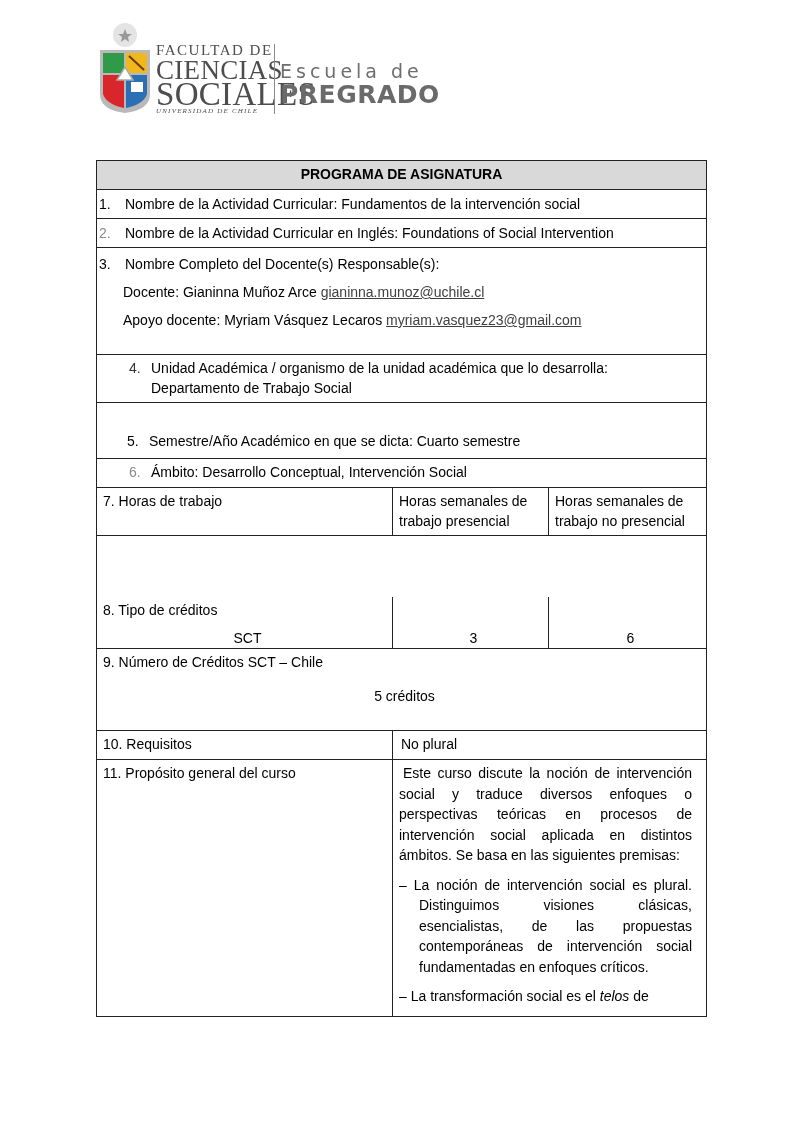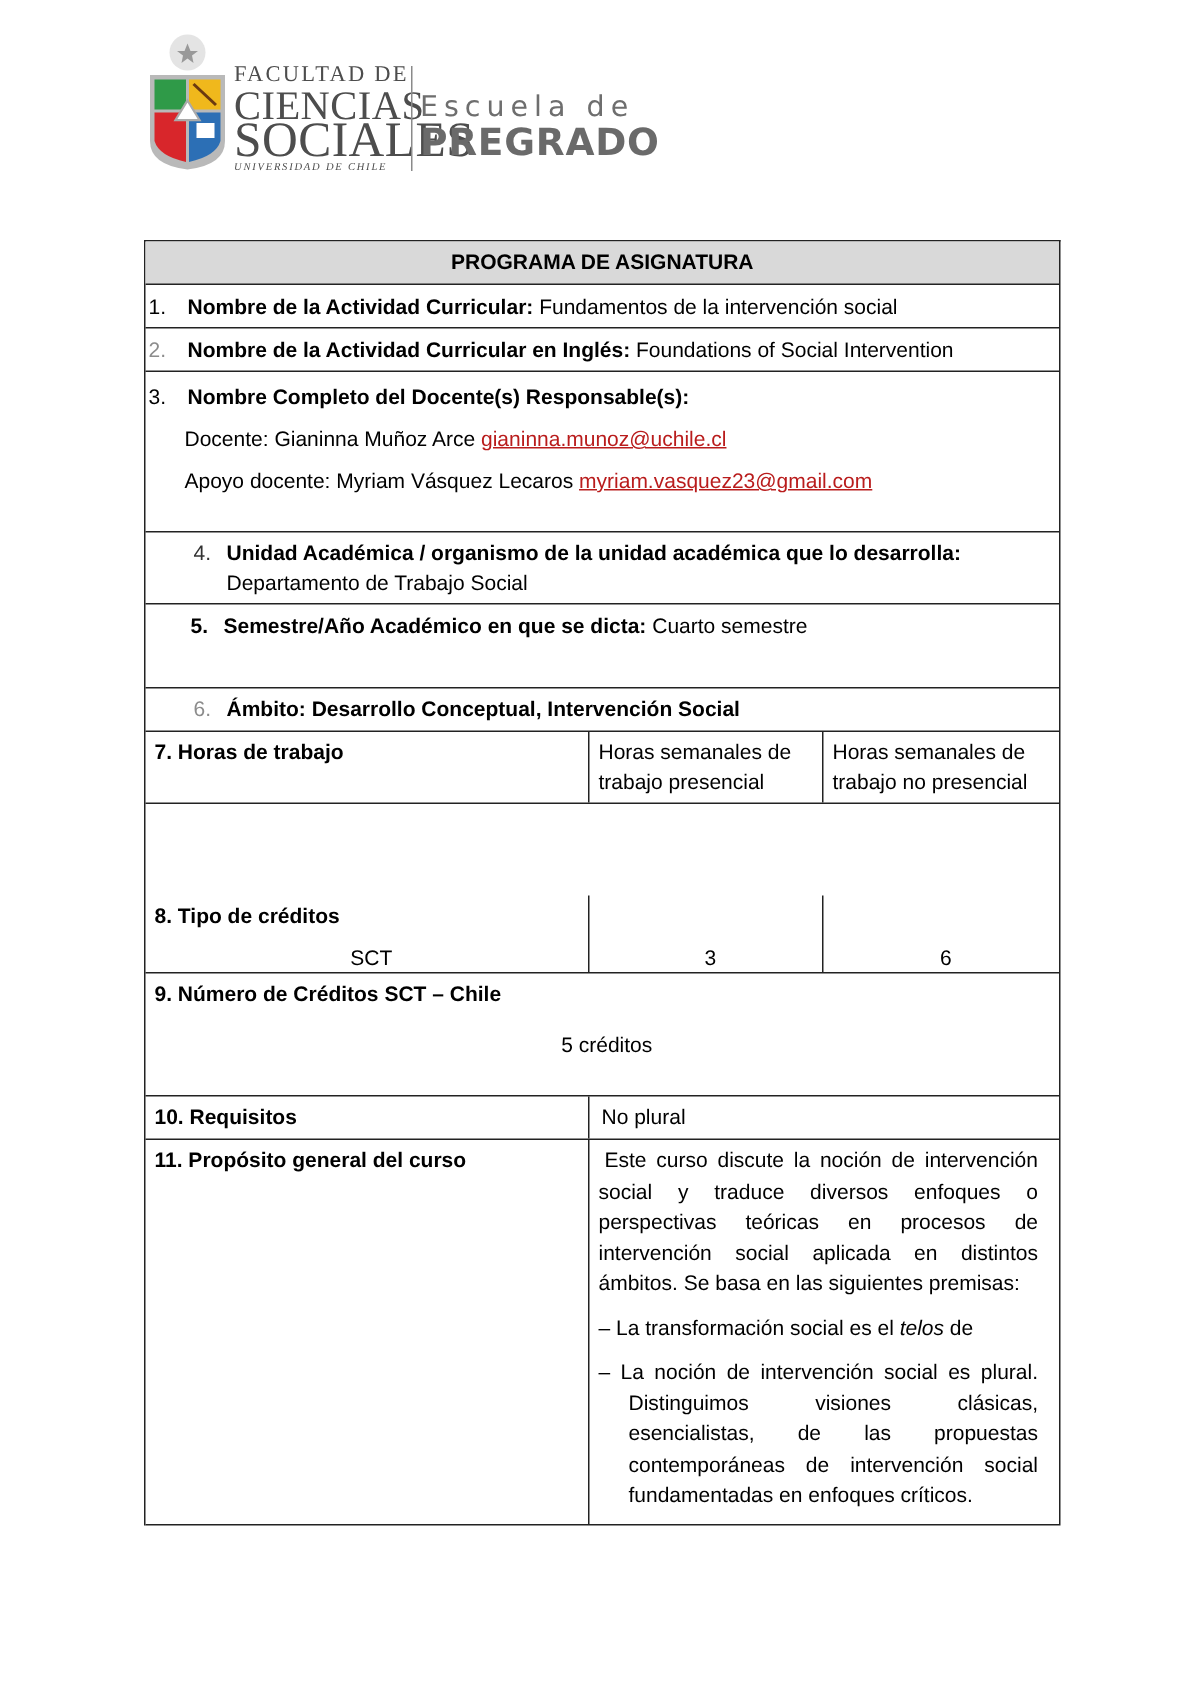--- a/index.html
+++ b/index.html
@@ -23,21 +23,21 @@
   .doc { position:absolute; left:96px; top:160px; width:609px; border:1.5px solid #222; border-bottom:none;
          font-family:"Liberation Sans", sans-serif; font-size:14px; }
   .row { border-bottom:1.5px solid #222; position:relative; box-sizing:border-box; }
   .title-row { background:#d9d9d9; text-align:center; height:29px; line-height:26px; font-weight:bold; font-size:14px; }
   .num { display:inline-block; width:26px; padding-left:2px; }
   .num.gray { color:#8c8c8c; }
   .r1, .r2 { height:29px; line-height:28px; }
   .r3 { height:107px; padding-top:2px; }
   .r3 .line { line-height:28px; }
   .indent { padding-left:26px; }
-  a.mail { color:#b91c1c; text-decoration:underline;margin-top:15px; }
+  a.mail { color:#404040; text-decoration:underline;margin-top:15px; }
   .r4 { height:48px; padding-left:30px; line-height:20px; padding-top:3px; }
   .r5 { height:56px; padding-left:30px; line-height:28px; }
   .r6 { height:29px; padding-left:30px; line-height:26px; }
   .grid3 { display:flex; }
   .c1 { width:296px; border-right:1.5px solid #222; box-sizing:border-box; padding-left:6px; }
   .c2 { width:156px; border-right:1.5px solid #222; box-sizing:border-box; padding-left:6px; }
   .c3 { flex:1; padding-left:6px; }
   .r7 { height:48px; line-height:20px; }
   .r7 .c1, .r7 .c2, .r7 .c3 { padding-top:3px; }
   .r8 { height:113px;align-items:flex-end; }
@@ -47,21 +47,21 @@
   .r9 .val { text-align:center; font-weight:normal; margin-top:14px; }
   .grid2 { display:flex; }
   .g1 { width:296px; border-right:1.5px solid #222; box-sizing:border-box; padding-left:6px; }
   .g2 { flex:1; padding-left:6px; padding-right:14px; }
   .r10 { height:29px; line-height:27px; }
   .r11 { height:257px; overflow:hidden; }
   .r11 .g1 { padding-top:3px; line-height:20px; }
   .r11 .g2 { padding-top:3px; line-height:20.5px; text-align:justify; }
   .para { text-indent:4px; }
   .bullet { padding-left:20px; text-indent:-20px; margin-top:9px; }
-  b { font-weight:bold; }
+  b { font-weight:normal;margin-top:24px; }
 </style>
 </head>
 <body>
 
 <div class="logo">
   <svg class="shield" viewBox="0 0 58 92">
     <circle cx="29" cy="13" r="12" fill="#e4e4e4"></circle>
     <polygon points="29,7 31,12 36,12 32,15 33,20 29,17 25,20 26,15 22,12 27,12" fill="#999"></polygon>
     <path d="M4 28 H54 V72 Q54 88 29 91 Q4 88 4 72 Z" fill="#b9b9b9"></path>
     <rect x="7" y="31" width="21" height="20" fill="#2f9a48"></rect>
@@ -141,17 +141,17 @@
 
   <div class="row r10 grid2">
     <div class="g1"><b>10. Requisitos</b></div>
     <div class="g2" style="padding-left:8px">No plural</div>
   </div>
 
   <div class="row r11 grid2">
     <div class="g1"><b>11. Propósito general del curso</b></div>
     <div class="g2">
       <div class="para">Este curso discute la noción de intervención social y traduce diversos enfoques o perspectivas teóricas en procesos de intervención social aplicada en distintos ámbitos. Se basa en las siguientes premisas:</div>
+      <div class="bullet">– La noción de intervención social es plural. Distinguimos visiones clásicas, esencialistas, de las propuestas contemporáneas de intervención social fundamentadas en enfoques críticos.</div>
       <div class="bullet"><span>– La transformación social es el </span><i>telos</i><span> de</span></div>
-      <div class="bullet">– La noción de intervención social es plural. Distinguimos visiones clásicas, esencialistas, de las propuestas contemporáneas de intervención social fundamentadas en enfoques críticos.</div>
     </div>
   </div>
 </div>
 
 </body></html>

